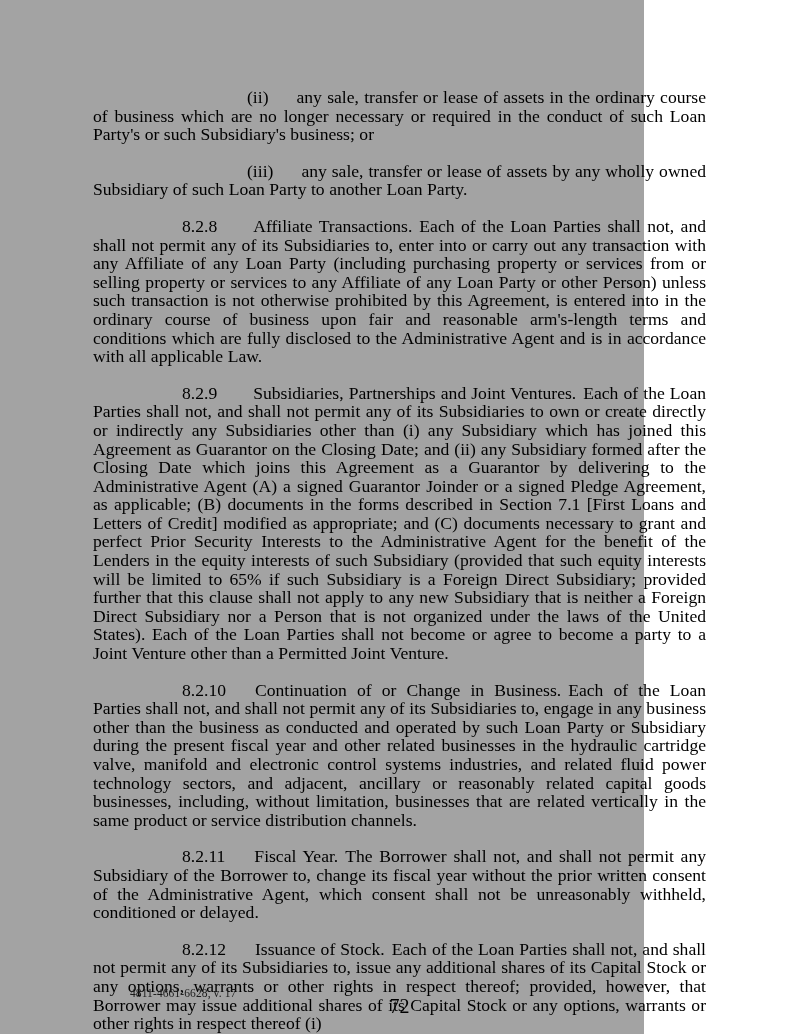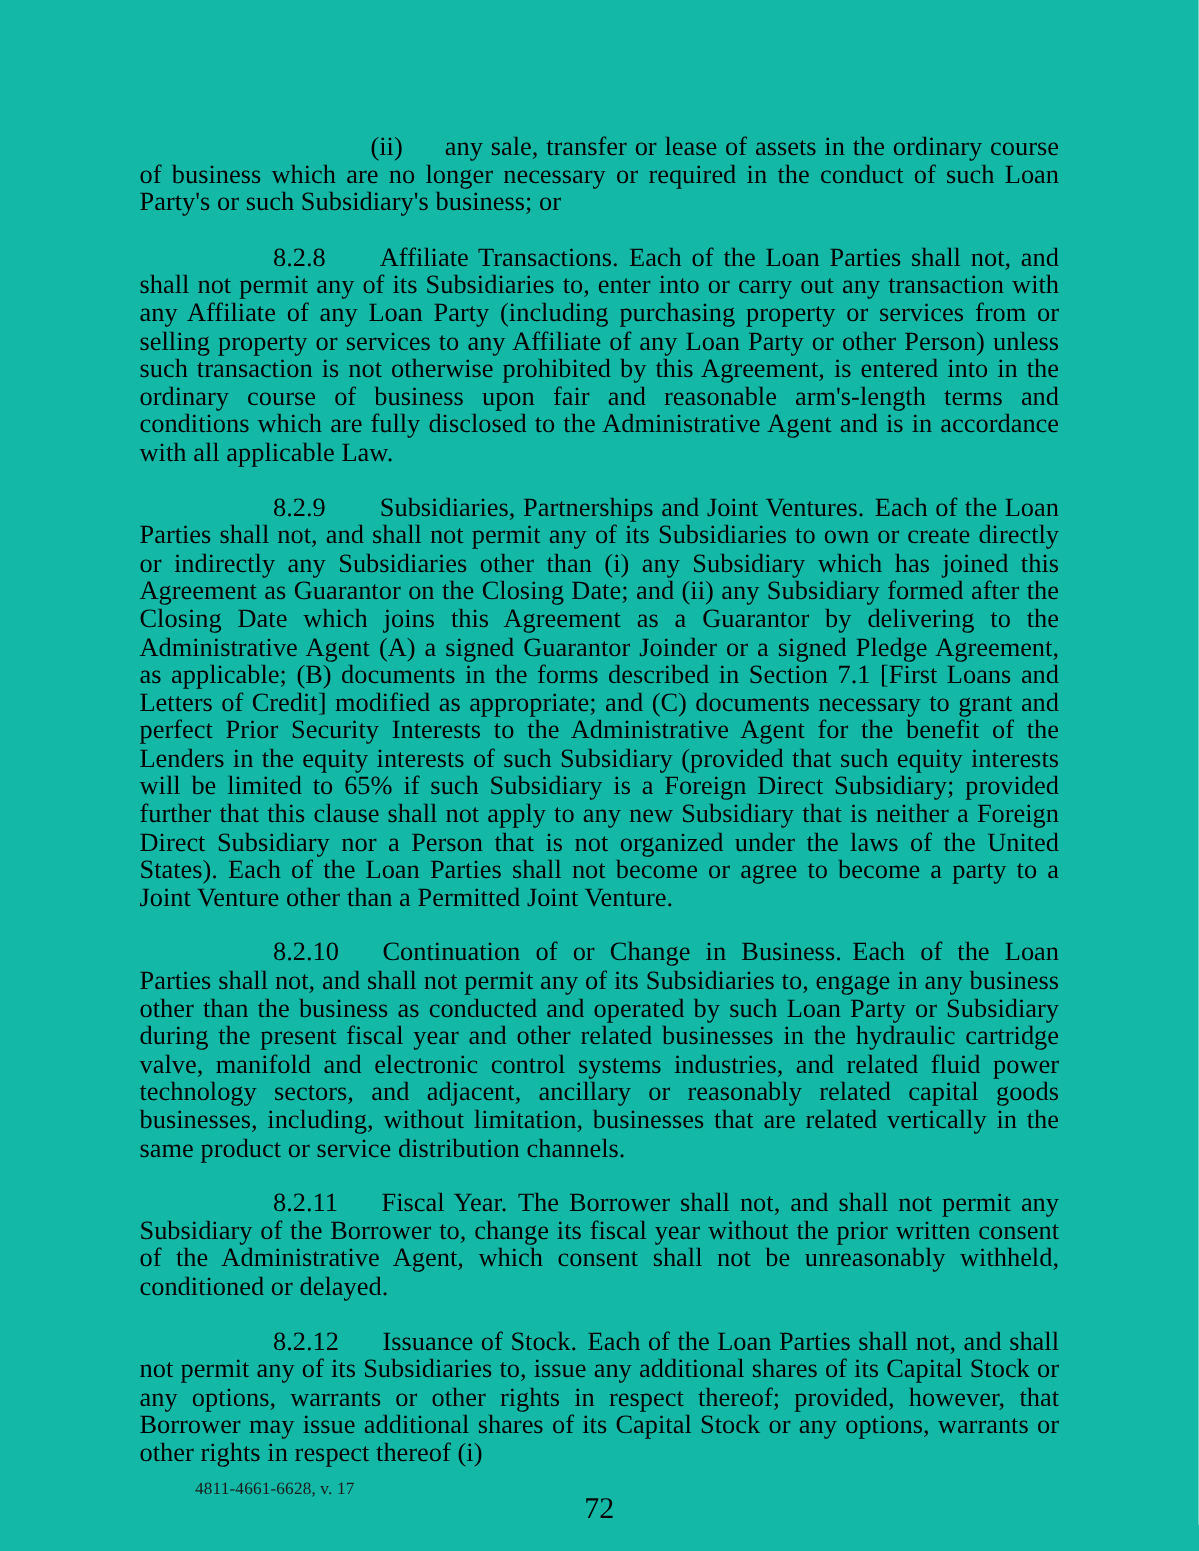--- a/index.html
+++ b/index.html
@@ -14,23 +14,23 @@
     position: relative;
     font-family: "Liberation Serif", "DejaVu Serif", serif;
     color: #000000;
     overflow: hidden;
   }
 
   .page {
     position: absolute;
     left: 0;
     top: 0;
-    width: 799px;
+    width: 644px;
     height: 1034px;
-    background: #14b8a6;
+    background: #a3a3a3;
   }
 
   .content {
     position: absolute;
     left: 93px;
     top: 88px;
     width: 613px;
   }
 
   
@@ -105,20 +105,21 @@
 </style>
 </head>
 <body>
 
 <div class="page">
 
   <div class="content">
 
     <p class="para clause"><span>(ii)</span><span class="tabgap"></span><span>any sale, transfer or lease of assets in the ordinary course of business which are no longer necessary or required in the conduct of such Loan Party's or such Subsidiary's business; or</span></p>
 
+    <p class="para clause"><span>(iii)</span><span class="tabgap"></span><span>any sale, transfer or lease of assets by any wholly owned Subsidiary of such Loan Party to another Loan Party.</span></p>
 
     <p class="para section"><span>8.2.8</span><span class="sectab"></span><span class="heading">Affiliate Transactions.</span><span class="afterheading"></span><span>Each of the Loan Parties shall not, and shall not permit any of its Subsidiaries to, enter into or carry out any transaction with any Affiliate of any Loan Party (including purchasing property or services from or selling property or services to any Affiliate of any Loan Party or other Person) unless such transaction is not otherwise prohibited by this Agreement, is entered into in the ordinary course of business upon fair and reasonable arm's-length terms and conditions which are fully disclosed to the Administrative Agent and is in accordance with all applicable Law.</span></p>
 
     <p class="para section"><span>8.2.9</span><span class="sectab"></span><span class="heading">Subsidiaries, Partnerships and Joint Ventures.</span><span class="afterheading"></span><span>Each of the Loan Parties shall not, and shall not permit any of its Subsidiaries to own or create directly or indirectly any Subsidiaries other than (i) any Subsidiary which has joined this Agreement as Guarantor on the Closing Date; and (ii) any Subsidiary formed after the Closing Date which joins this Agreement as a Guarantor by delivering to the Administrative Agent (A) a signed Guarantor Joinder or a signed Pledge Agreement, as applicable; (B) documents in the forms described in Section 7.1 [First Loans and Letters of Credit] modified as appropriate; and (C) documents necessary to grant and perfect Prior Security Interests to the Administrative Agent for the benefit of the Lenders in the equity interests of such Subsidiary (provided that such equity interests will be limited to 65% if such Subsidiary is a Foreign Direct Subsidiary; provided further that this clause shall not apply to any new Subsidiary that is neither a Foreign Direct Subsidiary nor a Person that is not organized under the laws of the United States).  Each of the Loan Parties shall not become or agree to become a party to a Joint Venture other than a Permitted Joint Venture.</span></p>
 
     <p class="para section"><span>8.2.10</span><span class="sectab-wide"></span><span class="heading">Continuation of or Change in Business.</span><span class="afterheading"></span><span>Each of the Loan Parties shall not, and shall not permit any of its Subsidiaries to, engage in any business other than the business as conducted and operated by such Loan Party or Subsidiary during the present fiscal year and other related businesses in the hydraulic cartridge valve, manifold and electronic control systems industries, and related fluid power technology sectors, and adjacent, ancillary or reasonably related capital goods businesses, including, without limitation, businesses that are related vertically in the same product or service distribution channels.</span></p>
 
     <p class="para section"><span>8.2.11</span><span class="sectab-wide"></span><span class="heading">Fiscal Year.</span><span class="afterheading"></span><span>The Borrower shall not, and shall not permit any Subsidiary of the Borrower to, change its fiscal year without the prior written consent of the Administrative Agent, which consent shall not be unreasonably withheld, conditioned or delayed.</span></p>
 
     <p class="para section"><span>8.2.12</span><span class="sectab-wide"></span><span class="heading">Issuance of Stock.</span><span class="afterheading"></span><span>Each of the Loan Parties shall not, and shall not permit any of its Subsidiaries to, issue any additional shares of its Capital Stock or any options, warrants or other rights in respect thereof; provided, however, that Borrower may issue additional shares of its Capital Stock or any options, warrants or other rights in respect thereof (i)</span></p>

